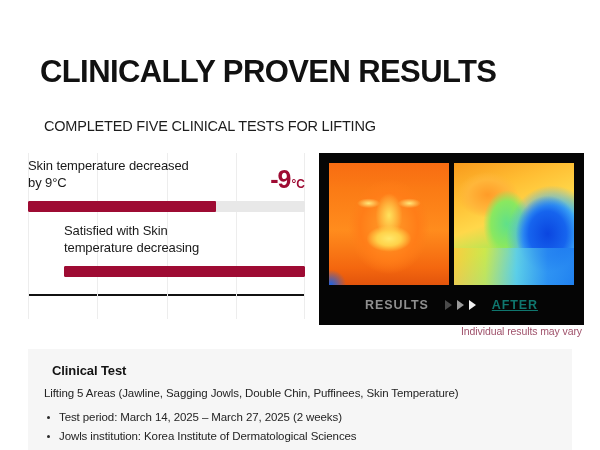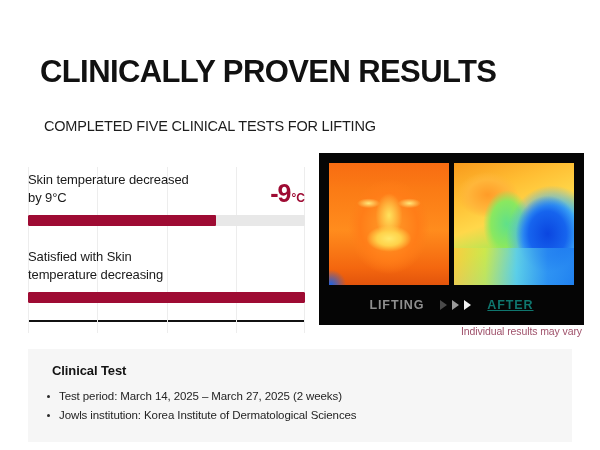--- a/index.html
+++ b/index.html
@@ -38,21 +38,21 @@
     padding-top: 13px;
     font-size: 14.5px;
     font-weight: 500;
     letter-spacing: -0.2px;
     color: #1d1d1d;
   }
 
   
   .main-row {
     display: flex;
-    align-items: center;
+    align-items: flex-start;
     gap: 14px;
     margin-top: 19px;
   }
 
   
   .stats {
     position: relative;
     width: 277px;
     flex: 0 0 277px;
     padding-top: 4px;
@@ -70,21 +70,21 @@
     top: 0;
     bottom: 0;
     width: 1px;
     background: #ededed;
   }
 
   .stat {
     position: relative;
     z-index: 2;
   }
-  .stat + .stat { margin-top: 22px; }
+  .stat + .stat { margin-top: 10px; padding-left: 36px; }
 
   .stat-head {
     display: flex;
     align-items: flex-end;
     justify-content: space-between;
     gap: 8px;
     margin-bottom: 9px;
   }
   .stat-label {
     font-size: 13px;
@@ -305,35 +305,36 @@
       <div class="rule"></div>
     </div>
 
     <div class="panel-col">
       <div class="thermal-panel">
         <div class="thermal-imgs">
           <div class="thermo thermo-before"></div>
           <div class="thermo thermo-after"></div>
         </div>
         <div class="panel-caption">
-          <span class="cap-before">LIFTING</span>
+          <span class="cap-before">RESULTS</span>
           <span class="arrows">
             <span class="arrow a1"></span>
             <span class="arrow a2"></span>
             <span class="arrow a3"></span>
           </span>
           <span class="cap-after">AFTER</span>
         </div>
       </div>
       <div class="disclaimer">Individual results may vary</div>
     </div>
 
   </div>
 
   <div class="clinical">
     <div class="clinical-title">Clinical Test</div>
+    <div class="clinical-sub">Lifting 5 Areas (Jawline, Sagging Jowls, Double Chin, Puffinees, Skin Temperature)</div>
     <ul class="clinical-list">
       <li>Test period: March 14, 2025 – March 27, 2025 (2 weeks)</li>
       <li>Jowls institution: Korea Institute of Dermatological Sciences</li>
     </ul>
   </div>
 
 </div>
 
 </body></html>

